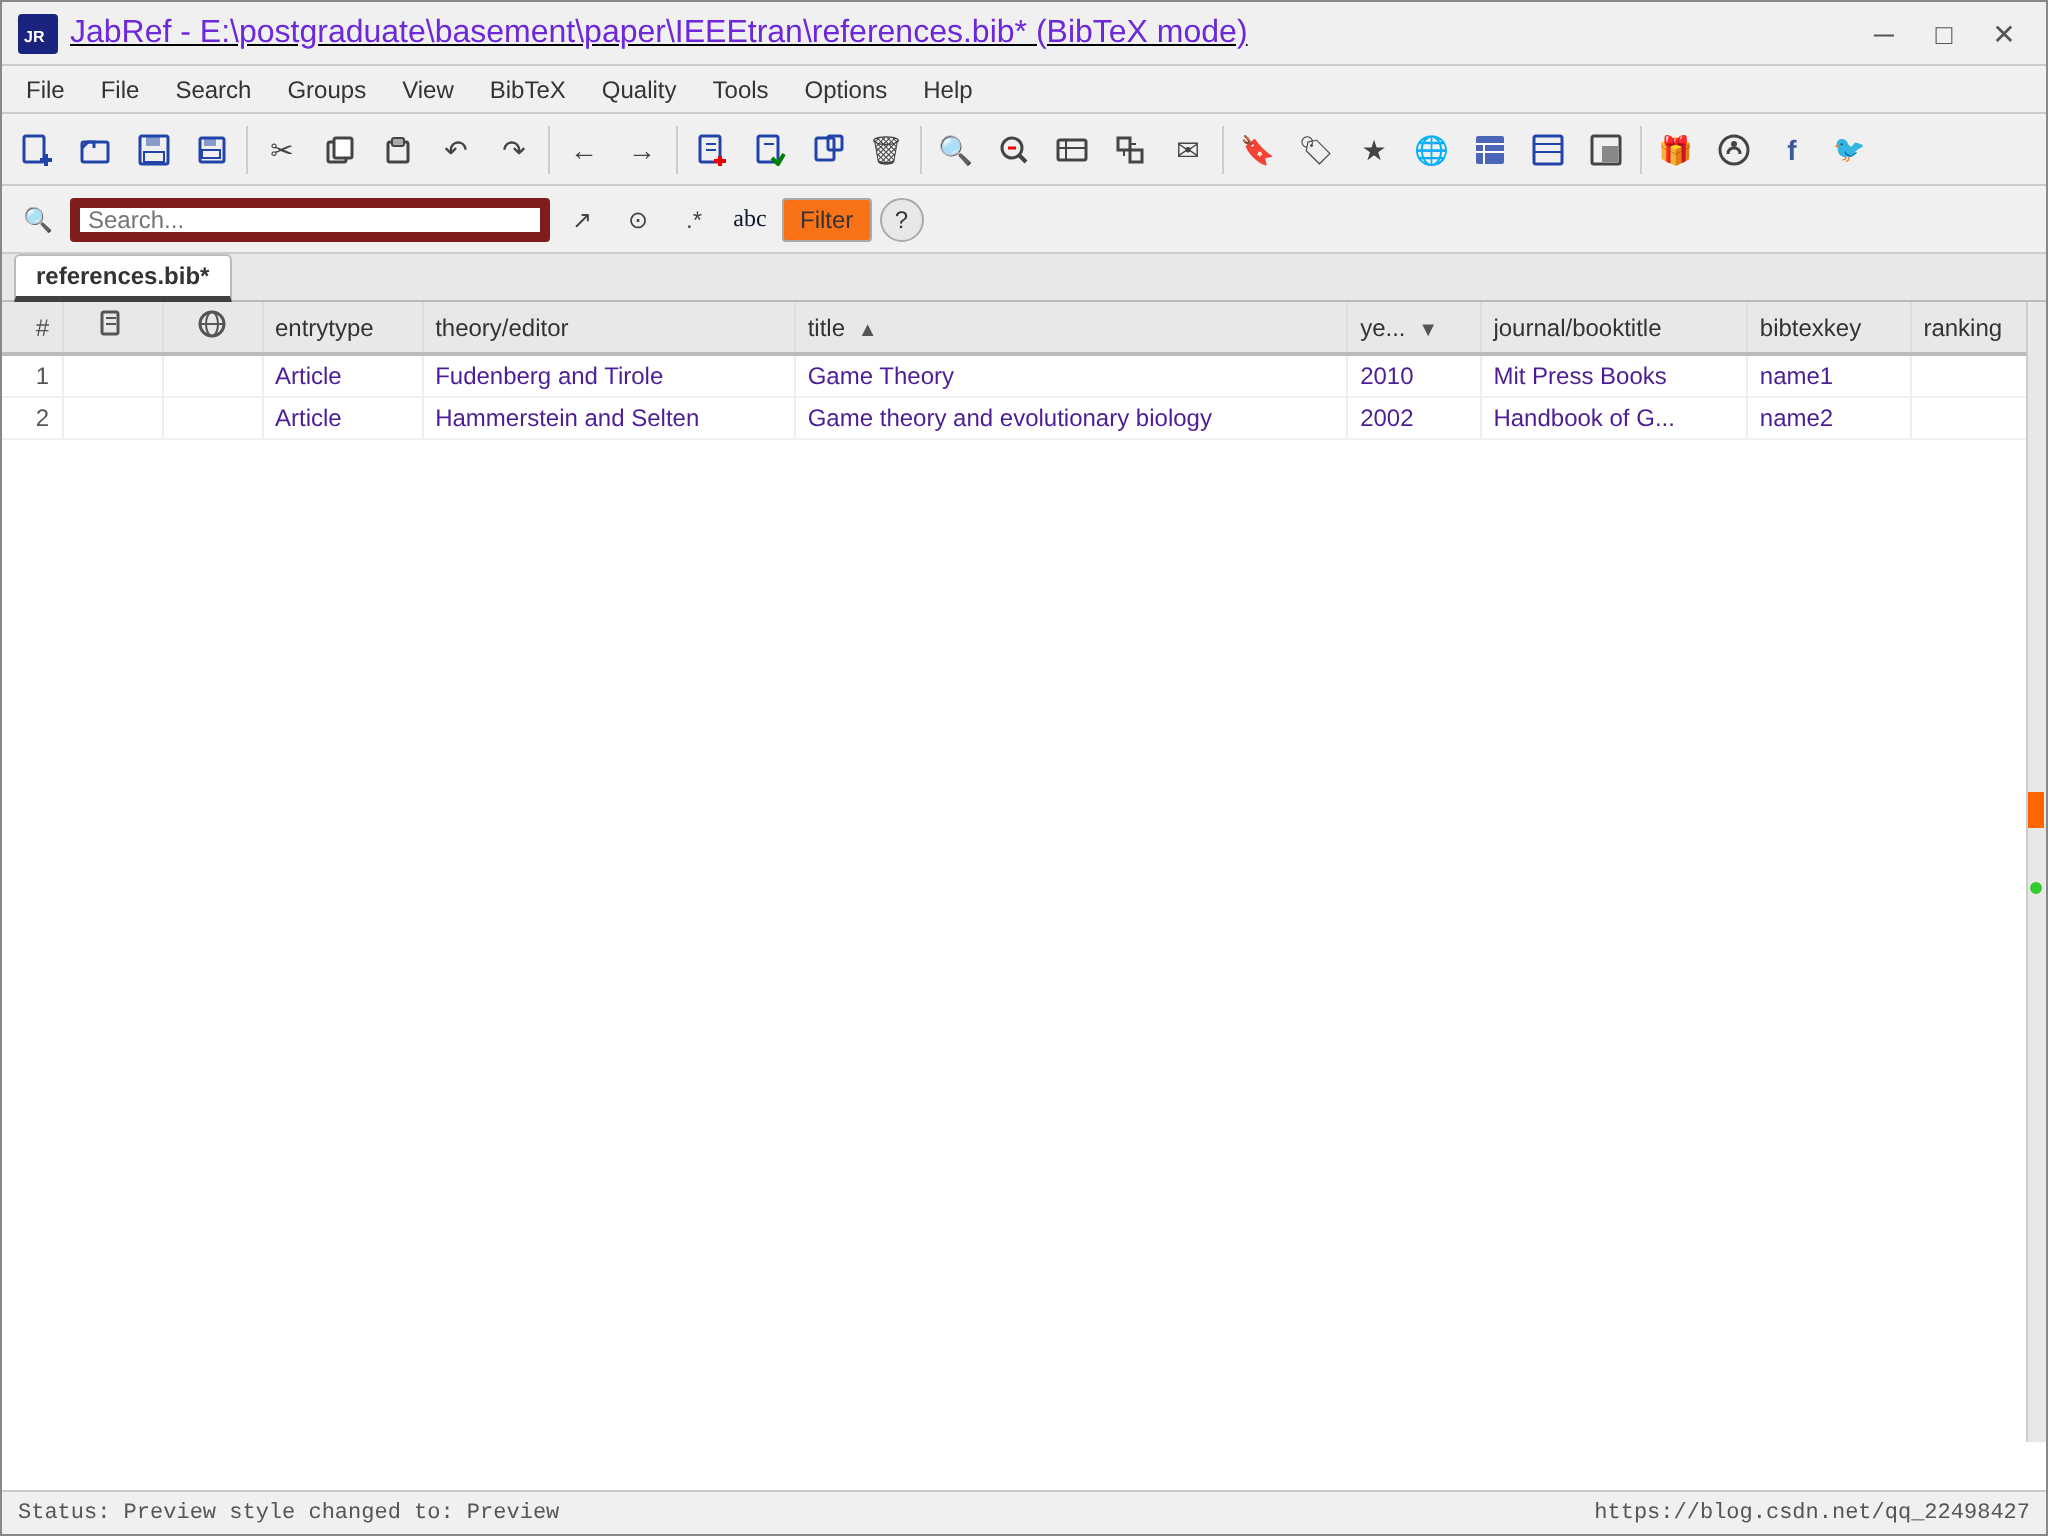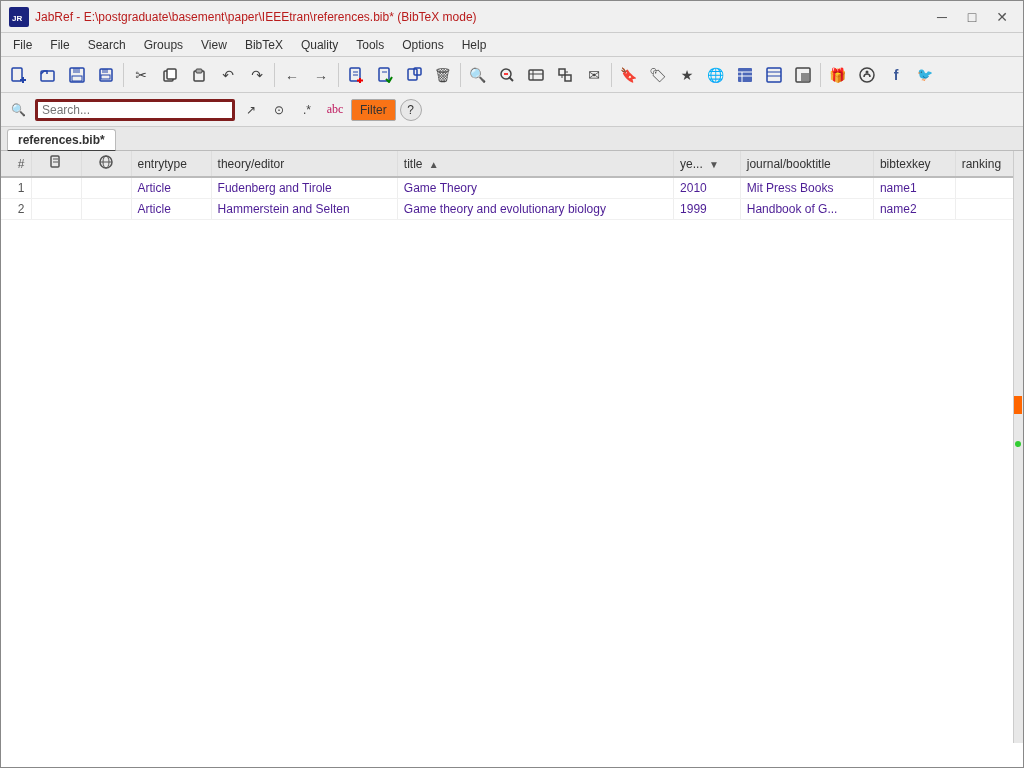--- a/index.html
+++ b/index.html
@@ -2,47 +2,47 @@
 <html><head>
   <meta charset="utf-8">
   <style>
     * { margin: 0; padding: 0; box-sizing: border-box; }
     body { font-family: 'Segoe UI', Tahoma, Geneva, Verdana, sans-serif; font-size: 12px; background: #f0f0f0; user-select: none; }
     
     #app-window { width: 1024px; height: 768px; background: #f0f0f0; border: 1px solid #888; display: flex; flex-direction: column; position: relative; }
     
     
     #title-bar { background: #f0f0f0; height: 32px; display: flex; align-items: center; justify-content: space-between; padding: 0 8px; border-bottom: 1px solid #ccc; }
-    #title-left { display: flex; align-items: center; gap: 6px; }
+    #title-left { display: flex; align-items: center; gap: 6px; text-decoration: underline; }
     #title-logo { width: 20px; height: 20px; background: #1a237e; border-radius: 2px; display: flex; align-items: center; justify-content: center; color: white; font-size: 9px; font-weight: bold; }
-    #title-text { font-size: 12px; color: #b91c1c; }
+    #title-text { font-size: 16px; color: #6d28d9; }
     #title-controls { display: flex; gap: 4px; }
     .title-btn { width: 26px; height: 20px; border: none; background: transparent; cursor: pointer; font-size: 14px; color: #555; display: flex; align-items: center; justify-content: center; }
     
     
     #menu-bar { background: #f0f0f0; height: 24px; display: flex; align-items: center; padding: 0 4px; border-bottom: 1px solid #ccc; gap: 2px; }
     .menu-item { padding: 2px 8px; font-size: 12px; color: #333; cursor: pointer; border-radius: 2px; }
     
     
     #toolbar { background: #f0f0f0; height: 36px; display: flex; align-items: center; padding: 2px 4px; border-bottom: 1px solid #ccc; gap: 1px; flex-wrap: nowrap; }
     .tb-btn { width: 28px; height: 28px; border: 1px solid transparent; background: transparent; cursor: pointer; display: flex; align-items: center; justify-content: center; border-radius: 2px; font-size: 14px; color: #444; }
     .tb-sep { width: 1px; height: 24px; background: #ccc; margin: 0 2px; }
     
     
     #search-bar { background: #f0f0f0; height: 34px; display: flex; align-items: center; padding: 2px 6px; border-bottom: 1px solid #ccc; gap: 4px; }
     #search-icon-btn { width: 24px; height: 24px; display: flex; align-items: center; justify-content: center; color: #555; }
-    #search-input { width: 200px; height: 22px; border: 3px solid #7f1d1d; padding: 0 4px; font-size: 12px; border-radius: 2px; background: white; }
+    #search-input { width: 240px; height: 22px; border: 5px solid #7f1d1d; padding: 0 4px; font-size: 12px; border-radius: 2px; background: white; }
     .search-btn { width: 24px; height: 24px; border: 1px solid transparent; background: transparent; cursor: pointer; display: flex; align-items: center; justify-content: center; border-radius: 2px; font-size: 12px; color: #444; }
     #filter-btn { padding: 2px 8px; height: 22px; border: 1px solid #aaa; background: #f97316; cursor: pointer; font-size: 12px; border-radius: 2px; color: #333; }
     #help-btn { width: 22px; height: 22px; border: 1px solid #aaa; background: #e8e8e8; cursor: pointer; font-size: 12px; border-radius: 50%; color: #333; display: flex; align-items: center; justify-content: center; }
     
     
     #tab-bar { background: #e8e8e8; height: 24px; display: flex; align-items: flex-end; padding: 0 6px; border-bottom: 1px solid #bbb; }
     .tab { padding: 3px 10px; font-size: 12px; background: #d0d0d0; border: 1px solid #bbb; border-bottom: none; border-radius: 3px 3px 0 0; cursor: pointer; color: #333; }
-    .tab.active { background: white; border-bottom: 1px solid #404040; margin-bottom: -1px; font-weight: bold; }
+    .tab.active { background: white; border-bottom: 3px solid #404040; margin-bottom: -1px; font-weight: bold; }
     
     
     #main-content { flex: 1; background: white; display: flex; flex-direction: column; overflow: hidden; position: relative; }
     
     
     #table-container { flex: 1; overflow: auto; }
     table { width: 100%; border-collapse: collapse; font-size: 12px; }
     thead tr { background: #e8e8e8; border-bottom: 2px solid #bbb; }
     th { padding: 4px 6px; text-align: left; font-weight: normal; color: #333; border-right: 1px solid #ddd; cursor: pointer; white-space: nowrap; font-size: 12px; }
     th .sort-arrow { color: #555; margin-left: 3px; font-size: 10px; }
@@ -223,21 +223,21 @@
     <button class="tb-btn" title="Facebook" style="color:#3b5998;font-weight:bold;font-size:14px;">f</button>
     <button class="tb-btn" title="Twitter" style="color:#1da1f2;font-size:13px;">🐦</button>
   </div>
 
   <div id="search-bar">
     <div id="search-icon-btn">🔍</div>
     <input type="text" id="search-input" placeholder="Search..." style="">
     <button class="search-btn" title="Open in new window">↗</button>
     <button class="search-btn" title="Regex">⊙</button>
     <button class="search-btn" title="Case sensitive">.*</button>
-    <button class="search-btn" title="abc" style="font-family:serif;color:#be185d;">abc</button>
+    <button class="search-btn" title="abc" style="font-family:serif;color:#0f172a;">abc</button>
     <button id="filter-btn">Filter</button>
     <button id="help-btn">?</button>
   </div>
 
   <div id="tab-bar">
     <div class="tab active">references.bib*</div>
   </div>
 
   <div id="main-content">
     <div id="table-container">
@@ -281,27 +281,31 @@
             <td>name1</td>
             <td></td>
           </tr>
           <tr class="data-row">
             <td class="col-num">2</td>
             <td class="col-icons"></td>
             <td class="col-icons"></td>
             <td>Article</td>
             <td>Hammerstein and Selten</td>
             <td>Game theory and evolutionary biology</td>
-            <td>1999</td>
+            <td>2002</td>
             <td>Handbook of G...</td>
             <td>name2</td>
             <td></td>
           </tr>
         </tbody>
       </table>
     </div>
 
     <div style="position:absolute;right:0;top:0;bottom:24px;width:10px;background:#e8e8e8;border-left:1px solid #ccc;"></div>
     <div style="position:absolute;right:1px;top:245px;width:8px;height:18px;background:#ff6600;"></div>
     <div style="position:absolute;right:2px;top:290px;width:6px;height:6px;background:#32cd32;border-radius:50%;"></div>
   </div>
 
+  <div id="status-bar">
+    <span>Status: Preview style changed to: Preview</span>
+    <span>https://blog.csdn.net/qq_22498427</span>
+  </div>
 </div>
 
 </body></html>

